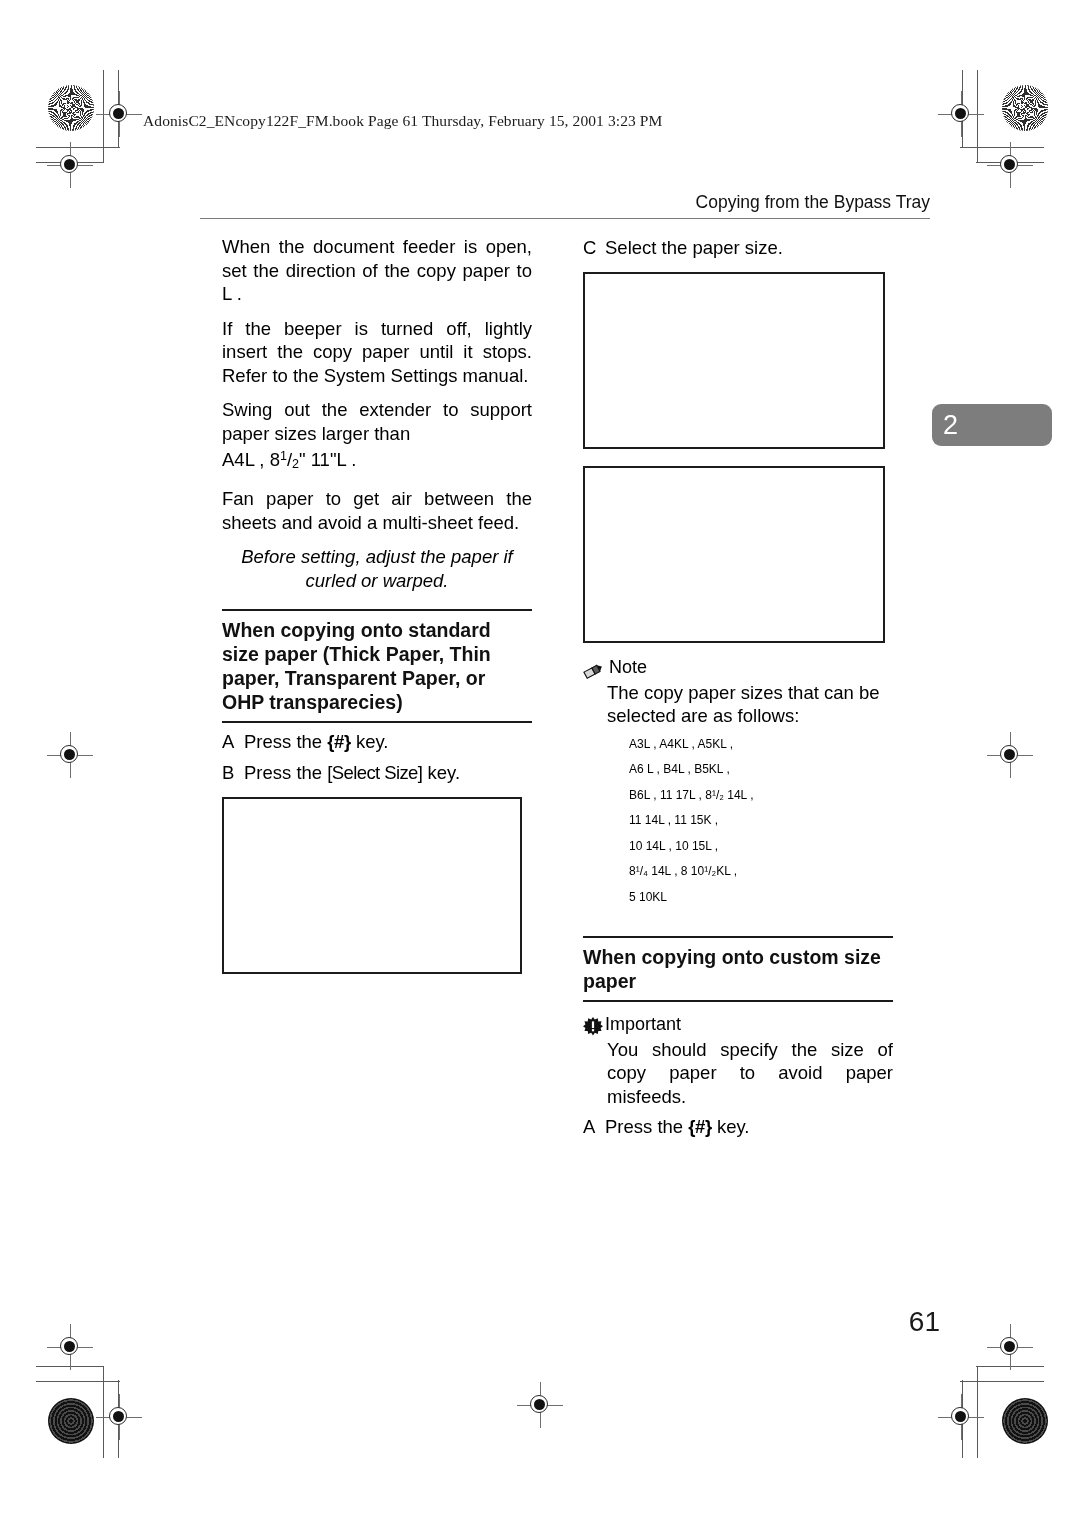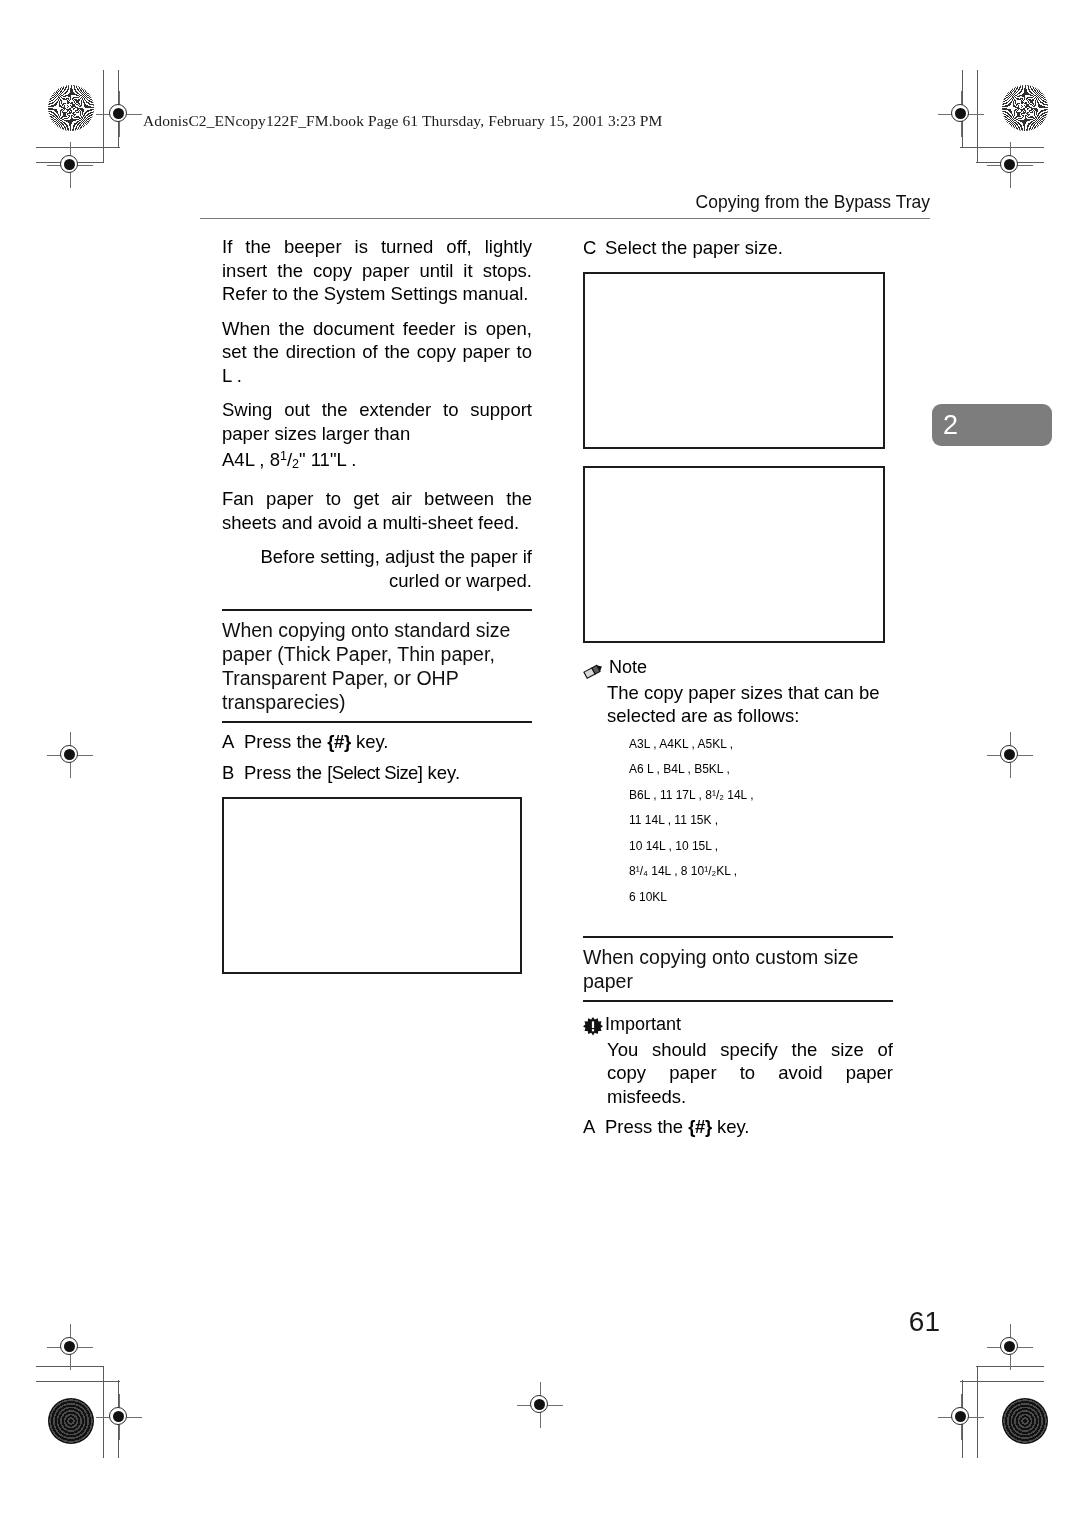--- a/index.html
+++ b/index.html
@@ -131,34 +131,34 @@
   .col-left  { left: 222px; }
   .col-right { left: 583px; }
 
   p.body {
     margin: 0 0 11px 0;
     font-size: 18.5px;
     line-height: 23.5px;
     text-align: justify;
     text-justify: inter-word;
   }
-  p.body.last-ragged { text-align: right; }
+  p.body.last-ragged { text-align: center; font-style: italic; }
 
   
   .sec {
     margin: 17px 0 0 0;
     border-top: 2.3px solid #1a1a1a;
     border-bottom: 2.3px solid #1a1a1a;
     padding: 7px 0 7px 0;
   }
   .sec h2 {
     margin: 0;
     font-size: 19.5px;
     line-height: 24px;
-    font-weight: normal;
+    font-weight: bold;
     color: #111111;
   }
 
   
   .step {
     display: flex;
     font-size: 18.5px;
     line-height: 25px;
     margin-top: 6px;
   }
@@ -322,22 +322,22 @@
 
   <div class="slugline" style="left:143px; top:112px;">AdonisC2_ENcopy122F_FM.book  Page 61  Thursday, February 15, 2001  3:23 PM</div>
 
   <div class="running-head">Copying from the Bypass Tray</div>
   <div class="running-rule"></div>
 
   <div class="chapter-tab">2</div>
 
   <div class="col col-left">
 
+    <p class="body">When the document feeder is open, set the direction of the copy paper to L .</p>
     <p class="body">If the beeper is turned off, lightly insert the copy paper until it stops. Refer to the System Settings manual.</p>
-    <p class="body">When the document feeder is open, set the direction of the copy paper to L .</p>
 
     <p class="body"><span>Swing out the extender to support paper sizes larger than</span><br><span>A4L , 8</span><span class="frac">1</span><span>/</span><span class="frac-d">2</span><span>"  11"L .</span></p>
 
     <p class="body">Fan paper to get air between the sheets and avoid a multi-sheet feed.</p>
     <p class="body last-ragged">Before setting, adjust the paper if curled or warped.</p>
 
     <div class="sec">
       <h2>When copying onto standard size paper (Thick Paper, Thin paper, Transparent Paper, or OHP transparecies)</h2>
     </div>
 
@@ -381,21 +381,21 @@
       <div class="notice-body ragged">The copy paper sizes that can be selected are as follows:</div>
     </div>
 
     <div class="sizelist">
       <div class="row">A3L ,  A4KL  ,  A5KL  ,</div>
       <div class="row">A6 L , B4L , B5KL  ,</div>
       <div class="row">B6L , 11 17L , 8¹/₂ 14L ,</div>
       <div class="row">11 14L , 11 15K ,</div>
       <div class="row">10 14L , 10 15L ,</div>
       <div class="row">8¹/₄ 14L , 8 10¹/₂KL  ,</div>
-      <div class="row">6 10KL</div>
+      <div class="row">5 10KL</div>
     </div>
 
     <div class="sec" style="margin-top:26px;">
       <h2>When copying onto custom size paper</h2>
     </div>
 
     <div class="notice" style="margin-top:11px;">
       <div class="notice-head" style="gap:2px;">
         <span class="icon-important">
           <svg width="20" height="20" viewBox="0 0 20 20">

